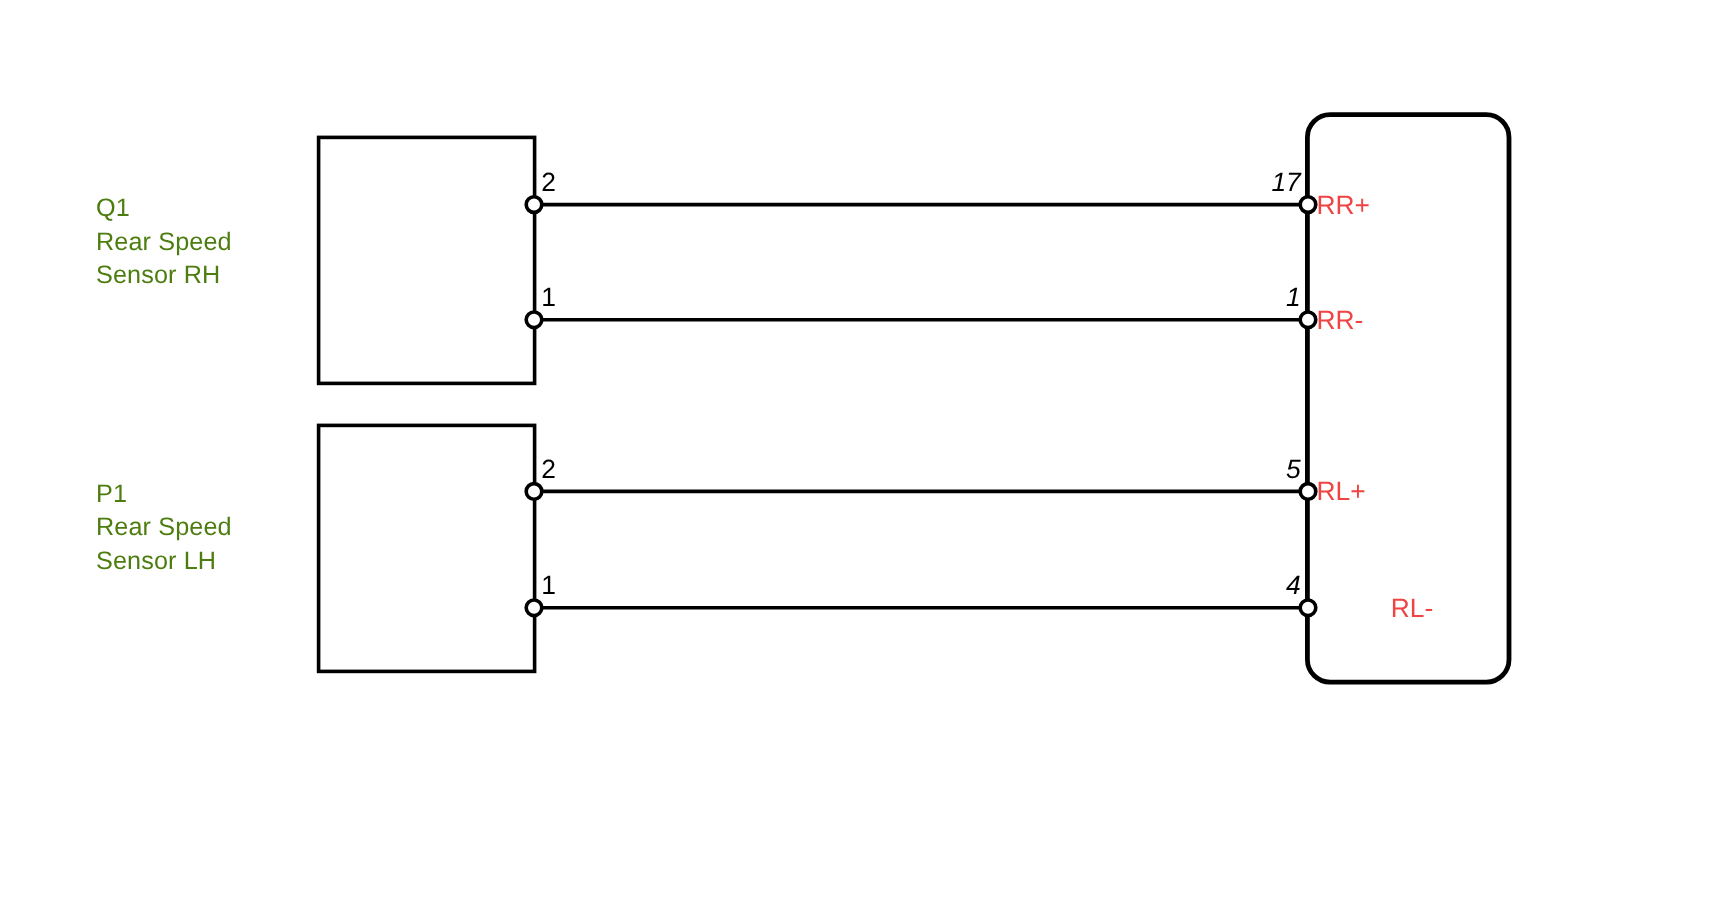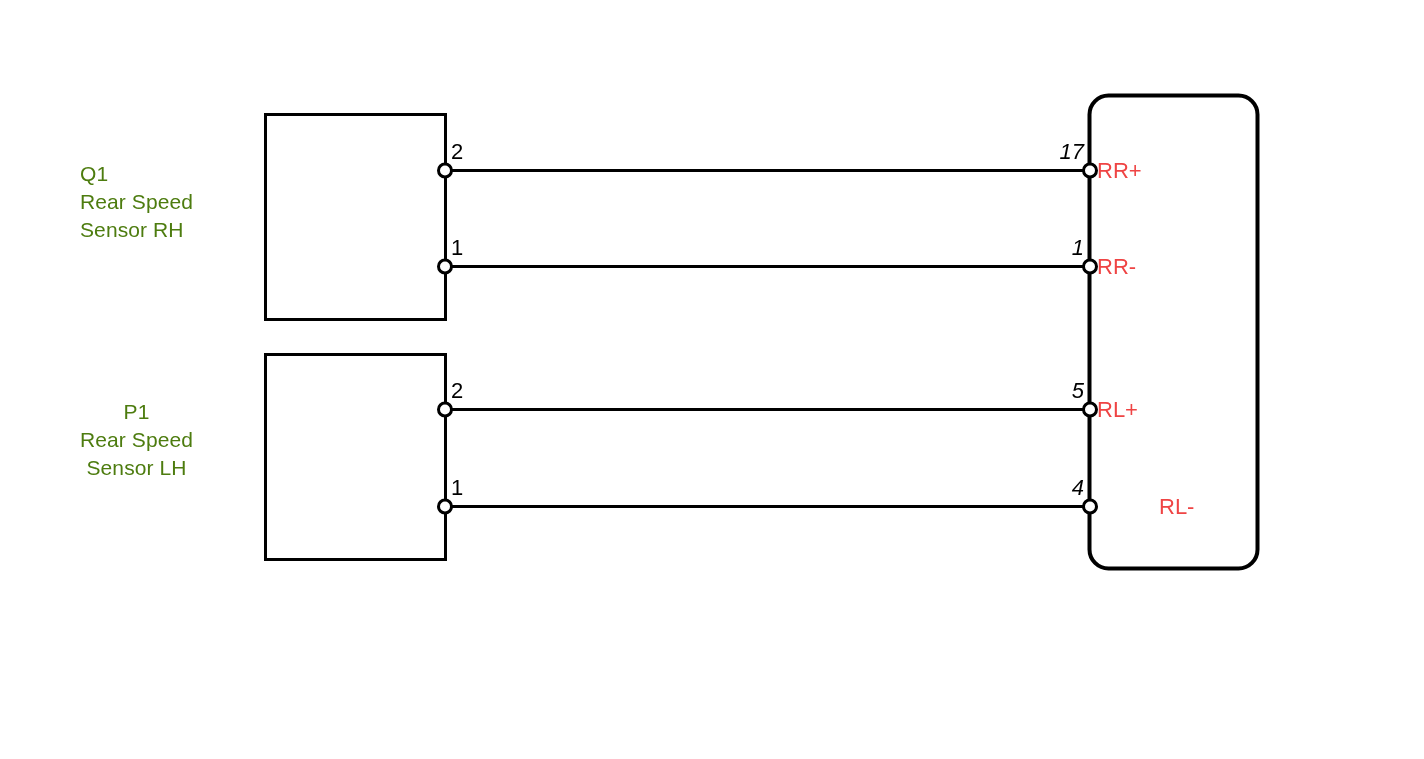--- a/index.html
+++ b/index.html
@@ -83,21 +83,21 @@
     <circle cx="1090" cy="170.5" r="6.5" fill="#ffffff" stroke="#000000" stroke-width="3"></circle>
     <circle cx="1090" cy="266.5" r="6.5" fill="#ffffff" stroke="#000000" stroke-width="3"></circle>
     <circle cx="1090" cy="409.5" r="6.5" fill="#ffffff" stroke="#000000" stroke-width="3"></circle>
     <circle cx="1090" cy="506.5" r="6.5" fill="#ffffff" stroke="#000000" stroke-width="3"></circle>
   </svg>
 
   <div id="q1-label" class="comp-label" style="white-space: pre;">Q1
 Rear Speed
 Sensor RH</div>
 
-  <div id="p1-label" class="comp-label" style="white-space: pre; text-align: center;">P1
+  <div id="p1-label" class="comp-label" style="white-space: pre;">P1
 Rear Speed
 Sensor LH</div>
 
 
   <div class="pin-num left" style="left:451px; top:141px;">2</div>
 
   <div class="pin-num left" style="left:451px; top:237px;">1</div>
 
   <div class="pin-num left" style="left:451px; top:380px;">2</div>
 

